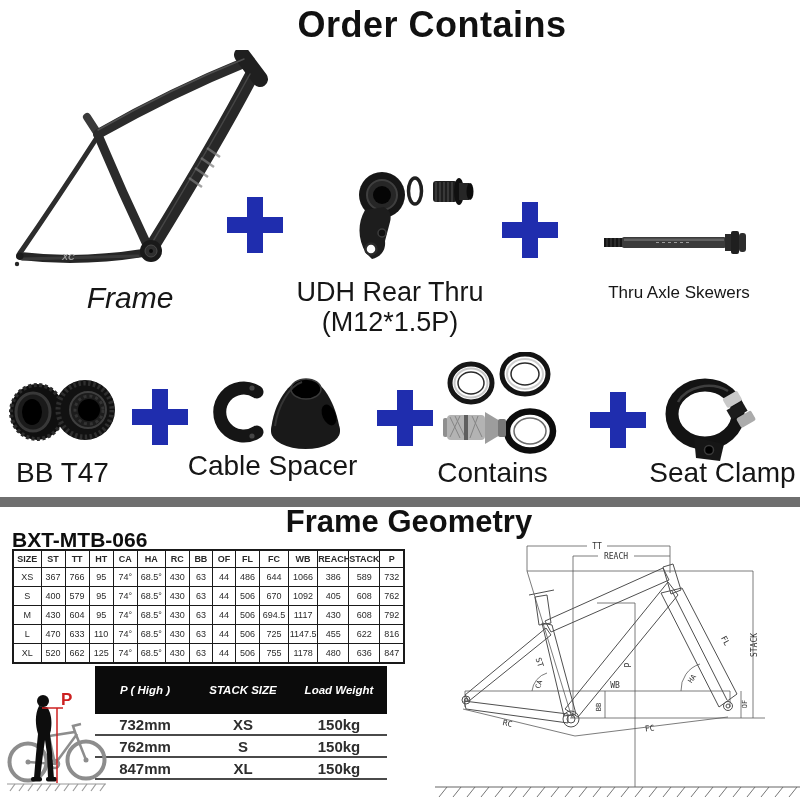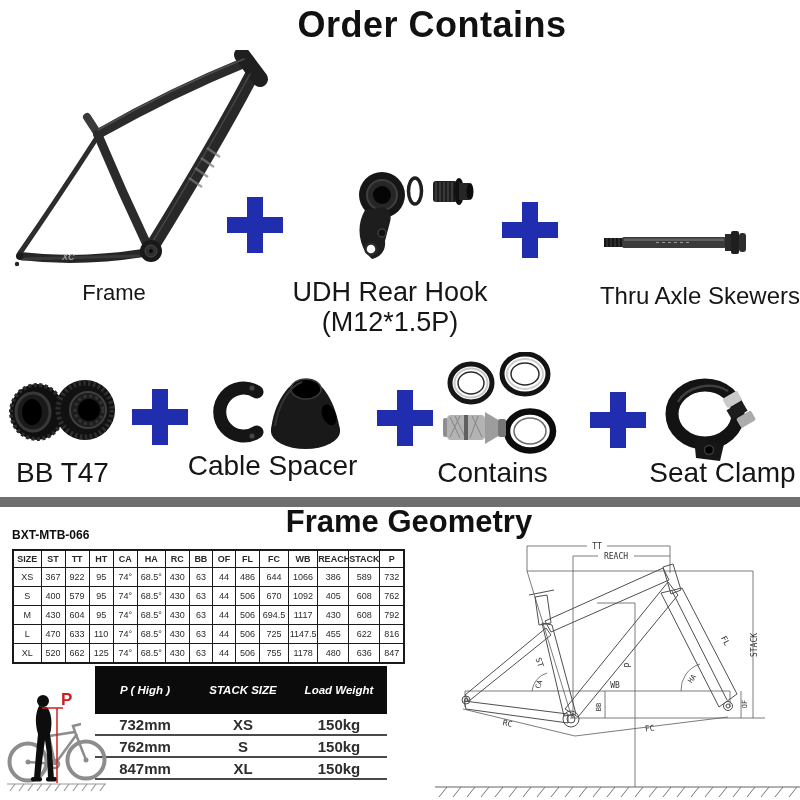--- a/index.html
+++ b/index.html
@@ -4,21 +4,21 @@
 <style>
   html,body{margin:0;padding:0;background:#fff;}
   body{width:800px;height:800px;position:relative;overflow:hidden;
        font-family:"Liberation Sans",sans-serif;color:#141414;}
   .abs{position:absolute;}
   
   .main-title{left:0;top:4px;width:800px;text-align:center;
               font-size:36px;font-weight:bold;letter-spacing:.5px;color:#111;padding-left:32px;}
   .geo-title{left:9px;top:504px;width:800px;text-align:center;
              font-size:31px;font-weight:bold;color:#111;}
-  .model-label{left:12px;top:528px;font-size:12px;font-weight:bold;color:#0e0e0e;}
+  .model-label{left:12px;top:528px;font-size:21px;font-weight:bold;color:#0e0e0e;}
   
   .item-label{font-size:28px;font-weight:400;color:#161616;text-align:center;line-height:1.12;}
   
   .plus{width:56px;height:56px;}
   .plus::before{content:"";position:absolute;left:0;top:20px;width:56px;height:16px;background:var(--plus-color,#1f2dae);}
   .plus::after{content:"";position:absolute;left:20px;top:0;width:16px;height:56px;background:var(--plus-color,#1f2dae);}
   .divider{left:0;top:497px;width:800px;height:10px;background:#6f6f6f;}
   
   .geo-table{left:12px;top:549px;width:393px;border-collapse:collapse;table-layout:fixed;
              font-size:9px;color:#2a2a2a;border:2px solid #1a1a1a;}
@@ -65,21 +65,21 @@
     <path d="M185 118 l 13 9" fill="none"></path>
     <path d="M179 128 l 13 9" fill="none"></path>
   </g>
   <circle cx="141" cy="201" r="11" fill="#191919"></circle>
   <circle cx="141" cy="201" r="6" fill="#2f2f2f" stroke="#4a4a4a" stroke-width="1"></circle>
   <circle cx="141" cy="201" r="2" fill="#0a0a0a"></circle>
   <circle cx="10" cy="206" r="3.5" fill="#1c1c1c"></circle>
   <circle cx="7" cy="214" r="2.2" fill="#262626"></circle>
   <text class="xc-logo" x="52" y="210">XC</text>
 </svg>
-<div class="abs item-label" style="left:14px;top:281px;width:200px;font-size:22px;">Frame</div>
+<div class="abs item-label" style="left:30px;top:281px;width:200px;font-size:30px;font-style:italic;">Frame</div>
 
 <div class="abs plus" style="left:227px;top:197px;"></div>
 
 <svg class="abs" style="left:345px;top:160px;" width="135" height="120" viewBox="0 0 135 120">
   <circle cx="37" cy="35" r="23" fill="#161616"></circle>
   <circle cx="37" cy="35" r="15" fill="#262626" stroke="#3f3f3f" stroke-width="2"></circle>
   <circle cx="37" cy="35" r="9" fill="#050505"></circle>
   <path d="M20 50 C 12 64 13 80 21 93 L 27 99 C 36 97 41 90 40 81 L 45 62 C 47 54 44 50 39 47 Z" fill="#1d1d1d"></path>
   <circle cx="26" cy="89" r="5.5" fill="#fdfdfd" stroke="#2a2a2a" stroke-width="2.5"></circle>
   <circle cx="37" cy="73" r="4" fill="#0f0f0f" stroke="#3c3c3c" stroke-width="1.5"></circle>
@@ -90,21 +90,21 @@
       <line x1="95" y1="22" x2="95" y2="42"></line>
     <line x1="99" y1="22" x2="99" y2="42"></line>
       <line x1="103" y1="22" x2="103" y2="42"></line>
     <line x1="107" y1="22" x2="107" y2="42"></line>
   </g>
   <ellipse cx="114" cy="31.5" rx="5" ry="13.5" fill="#101010"></ellipse>
   <rect x="114" y="23" width="10" height="17" fill="#262626"></rect>
   <ellipse cx="125" cy="31.5" rx="3.5" ry="8.5" fill="#0c0c0c"></ellipse>
 </svg>
 <div class="abs item-label" style="left:280px;top:277px;width:220px;font-size:27px;">
-  <div>UDH Rear Hook</div>
+  <div>UDH Rear Thru</div>
   <div>(M12*1.5P)</div>
 </div>
 
 <div class="abs plus" style="left:502px;top:202px;"></div>
 
 <svg class="abs" style="left:598px;top:222px;" width="152" height="45" viewBox="0 0 152 45">
   <rect x="6" y="16" width="19" height="9" fill="#161616"></rect>
   <g stroke="#444" stroke-width="1">
       <line x1="9" y1="16" x2="9" y2="25"></line>
       <line x1="13" y1="16" x2="13" y2="25"></line>
@@ -118,21 +118,21 @@
       <line x1="64" y1="20.5" x2="67" y2="20.5"></line>
     <line x1="70" y1="20.5" x2="73" y2="20.5"></line>
       <line x1="76" y1="20.5" x2="79" y2="20.5"></line>
     <line x1="82" y1="20.5" x2="85" y2="20.5"></line>
       <line x1="88" y1="20.5" x2="91" y2="20.5"></line>
   </g>
   <rect x="127" y="12" width="6" height="17" fill="#2a2a2a"></rect>
   <rect x="133" y="9" width="8" height="23" rx="2" fill="#1f1f1f"></rect>
   <rect x="141" y="11" width="7" height="19" rx="3" fill="#2d2d2d"></rect>
 </svg>
-<div class="abs item-label" style="left:558px;top:283px;width:242px;font-size:24px;text-align:right;">Thru Axle Skewers</div>
+<div class="abs item-label" style="left:558px;top:283px;width:242px;font-size:17px;">Thru Axle Skewers</div>
 
 <svg class="abs" style="left:8px;top:362px;" width="112" height="105" viewBox="0 0 112 105">
   <ellipse cx="29" cy="50" rx="27" ry="28" fill="#0f0f0f"></ellipse>
   <ellipse cx="29" cy="50" rx="26" ry="27" fill="none" stroke="#2c2c2c" stroke-width="4" stroke-dasharray="3 2.5"></ellipse>
   <ellipse cx="25" cy="50" rx="17" ry="19" fill="#1a1a1a" stroke="#383838" stroke-width="3"></ellipse>
   <ellipse cx="24" cy="50" rx="10" ry="13" fill="#000"></ellipse>
   <circle cx="77" cy="48" r="30" fill="#111"></circle>
   <circle cx="77" cy="48" r="27" fill="none" stroke="#2e2e2e" stroke-width="5" stroke-dasharray="2.5 2.5"></circle>
   <circle cx="80" cy="48" r="18" fill="#1c1c1c" stroke="#3f3f3f" stroke-width="2"></circle>
   <circle cx="81" cy="48" r="14" fill="none" stroke="#333" stroke-width="3" stroke-dasharray="3 3"></circle>
@@ -235,21 +235,21 @@
         <th>WB</th>
         <th>REACH</th>
         <th>STACK</th>
         <th>P</th>
       </tr>
     </thead>
   <tbody id="geo-body">
       <tr>
         <td>XS</td>
         <td>367</td>
-        <td>922</td>
+        <td>766</td>
         <td>95</td>
         <td>74°</td>
         <td>68.5°</td>
         <td>430</td>
         <td>63</td>
         <td>44</td>
         <td>486</td>
         <td>644</td>
         <td>1066</td>
         <td>386</td>

